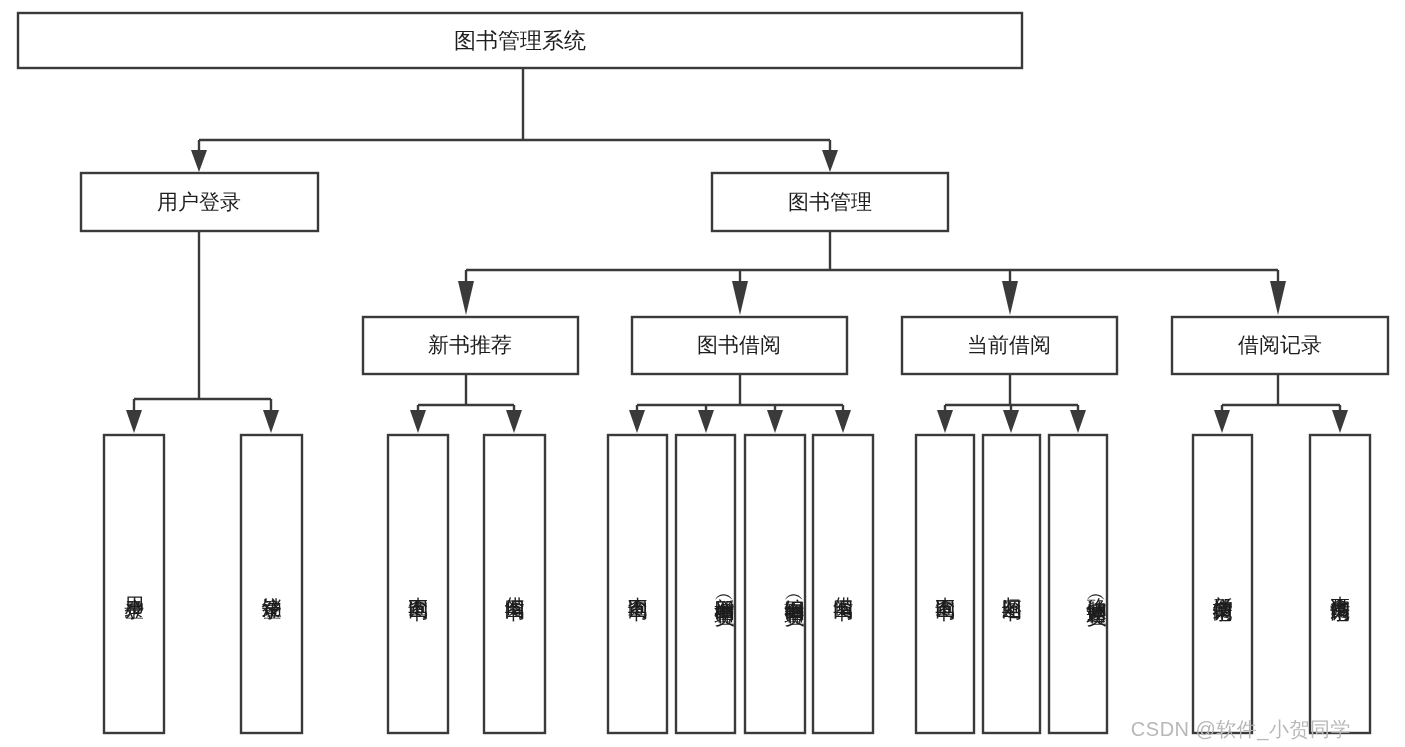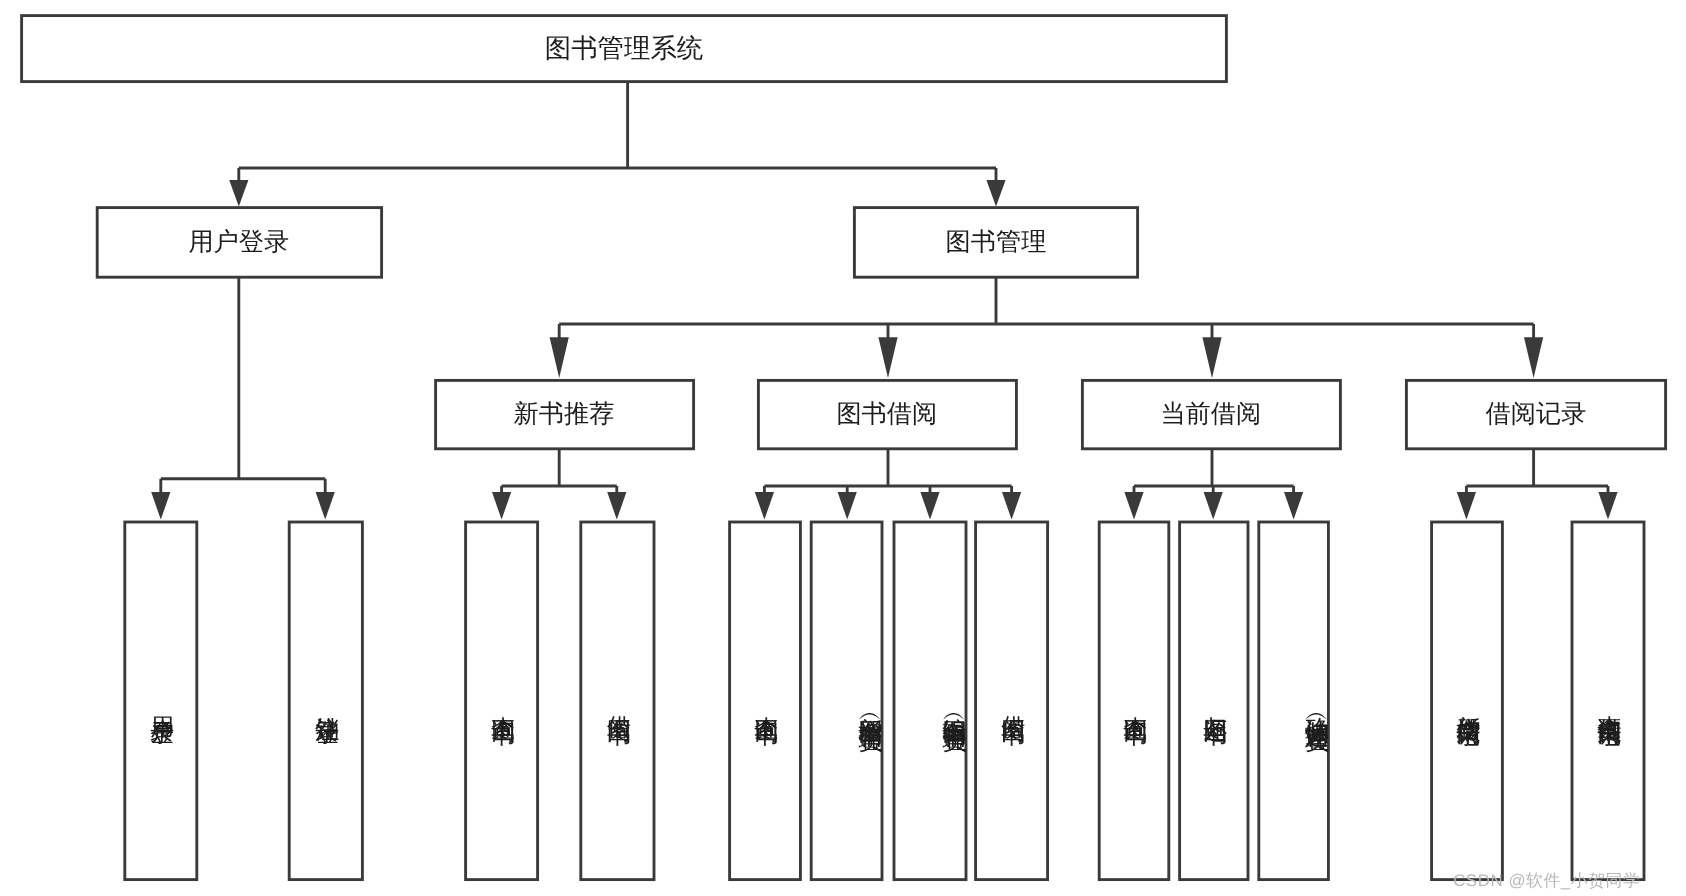--- a/index.html
+++ b/index.html
@@ -64,24 +64,24 @@
     color: #1d1d1d;
     display: flex;
     align-items: center;
     justify-content: center;
     letter-spacing: 1.5px;
     pointer-events: none;
     text-align: center;
   }
   .watermark {
     position: absolute;
-    right: 0;
+    right: 16px;
     bottom: 4px;
     font-family: "Liberation Sans", "DejaVu Sans", sans-serif;
-    font-size: 14px;
+    font-size: 20px;
     color: #b8b8b8;
     letter-spacing: 0.5px;
     white-space: nowrap;
   }
 </style>
 </head>
 <body>
 
 <div id="diagram-root">
 

